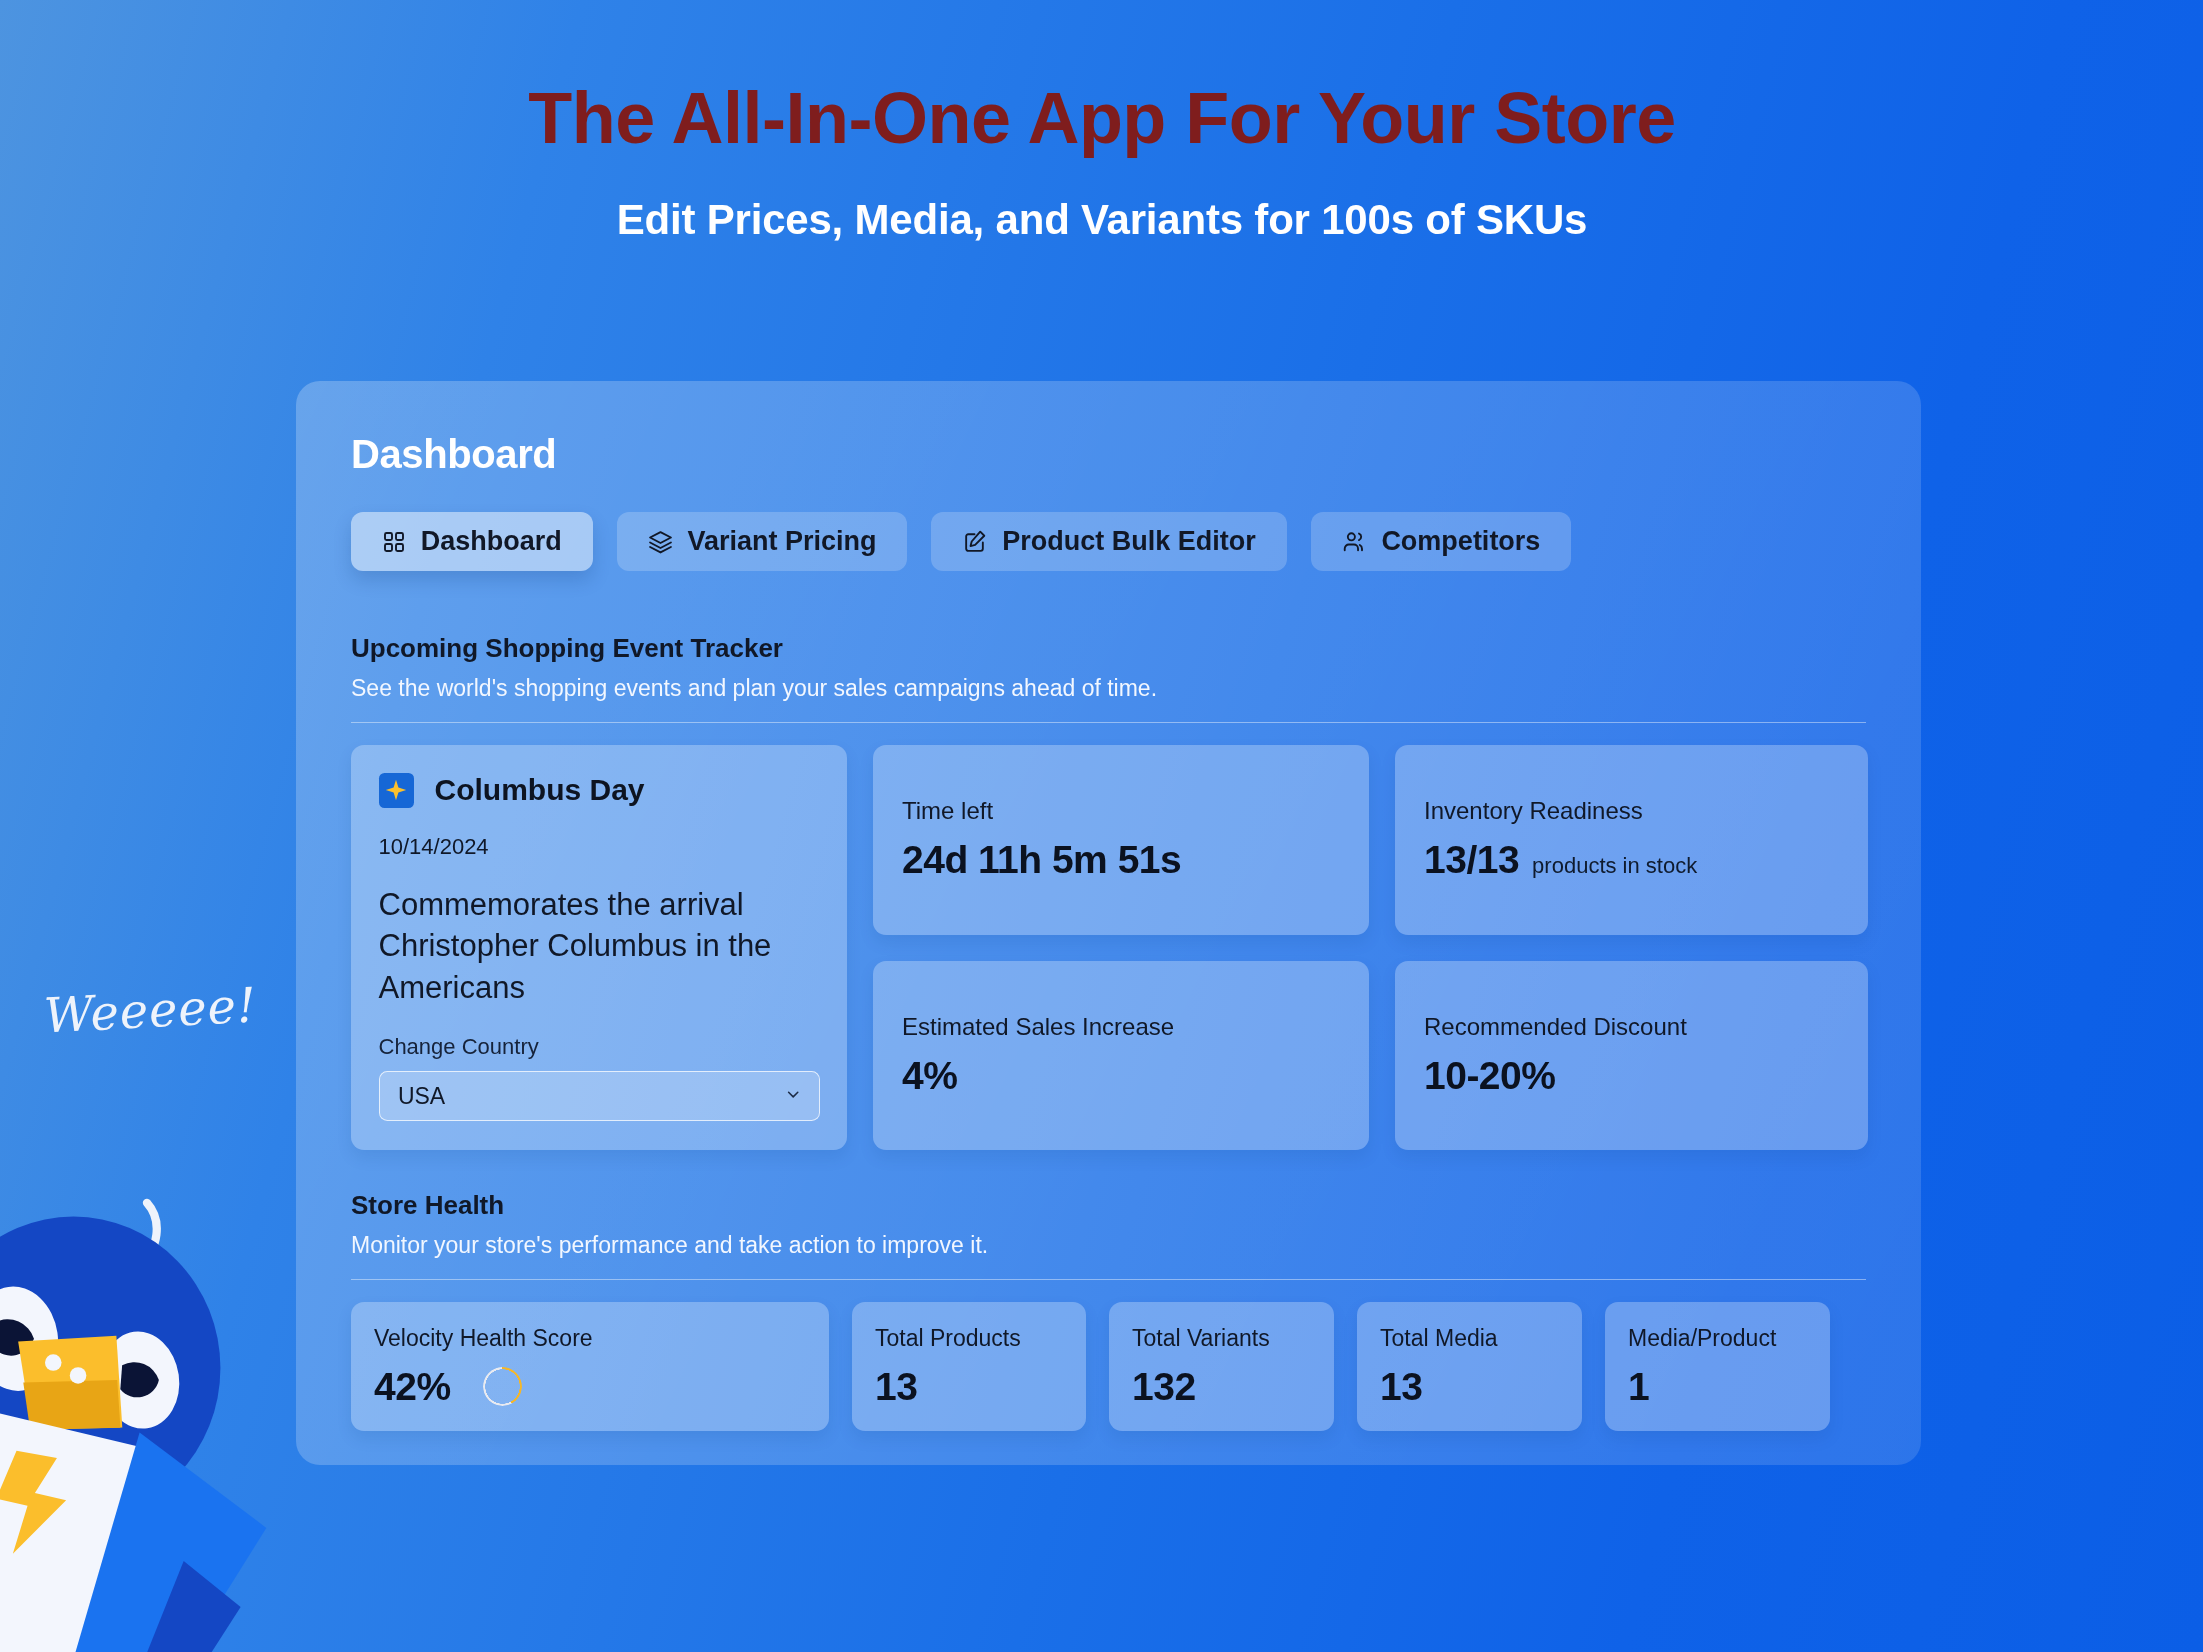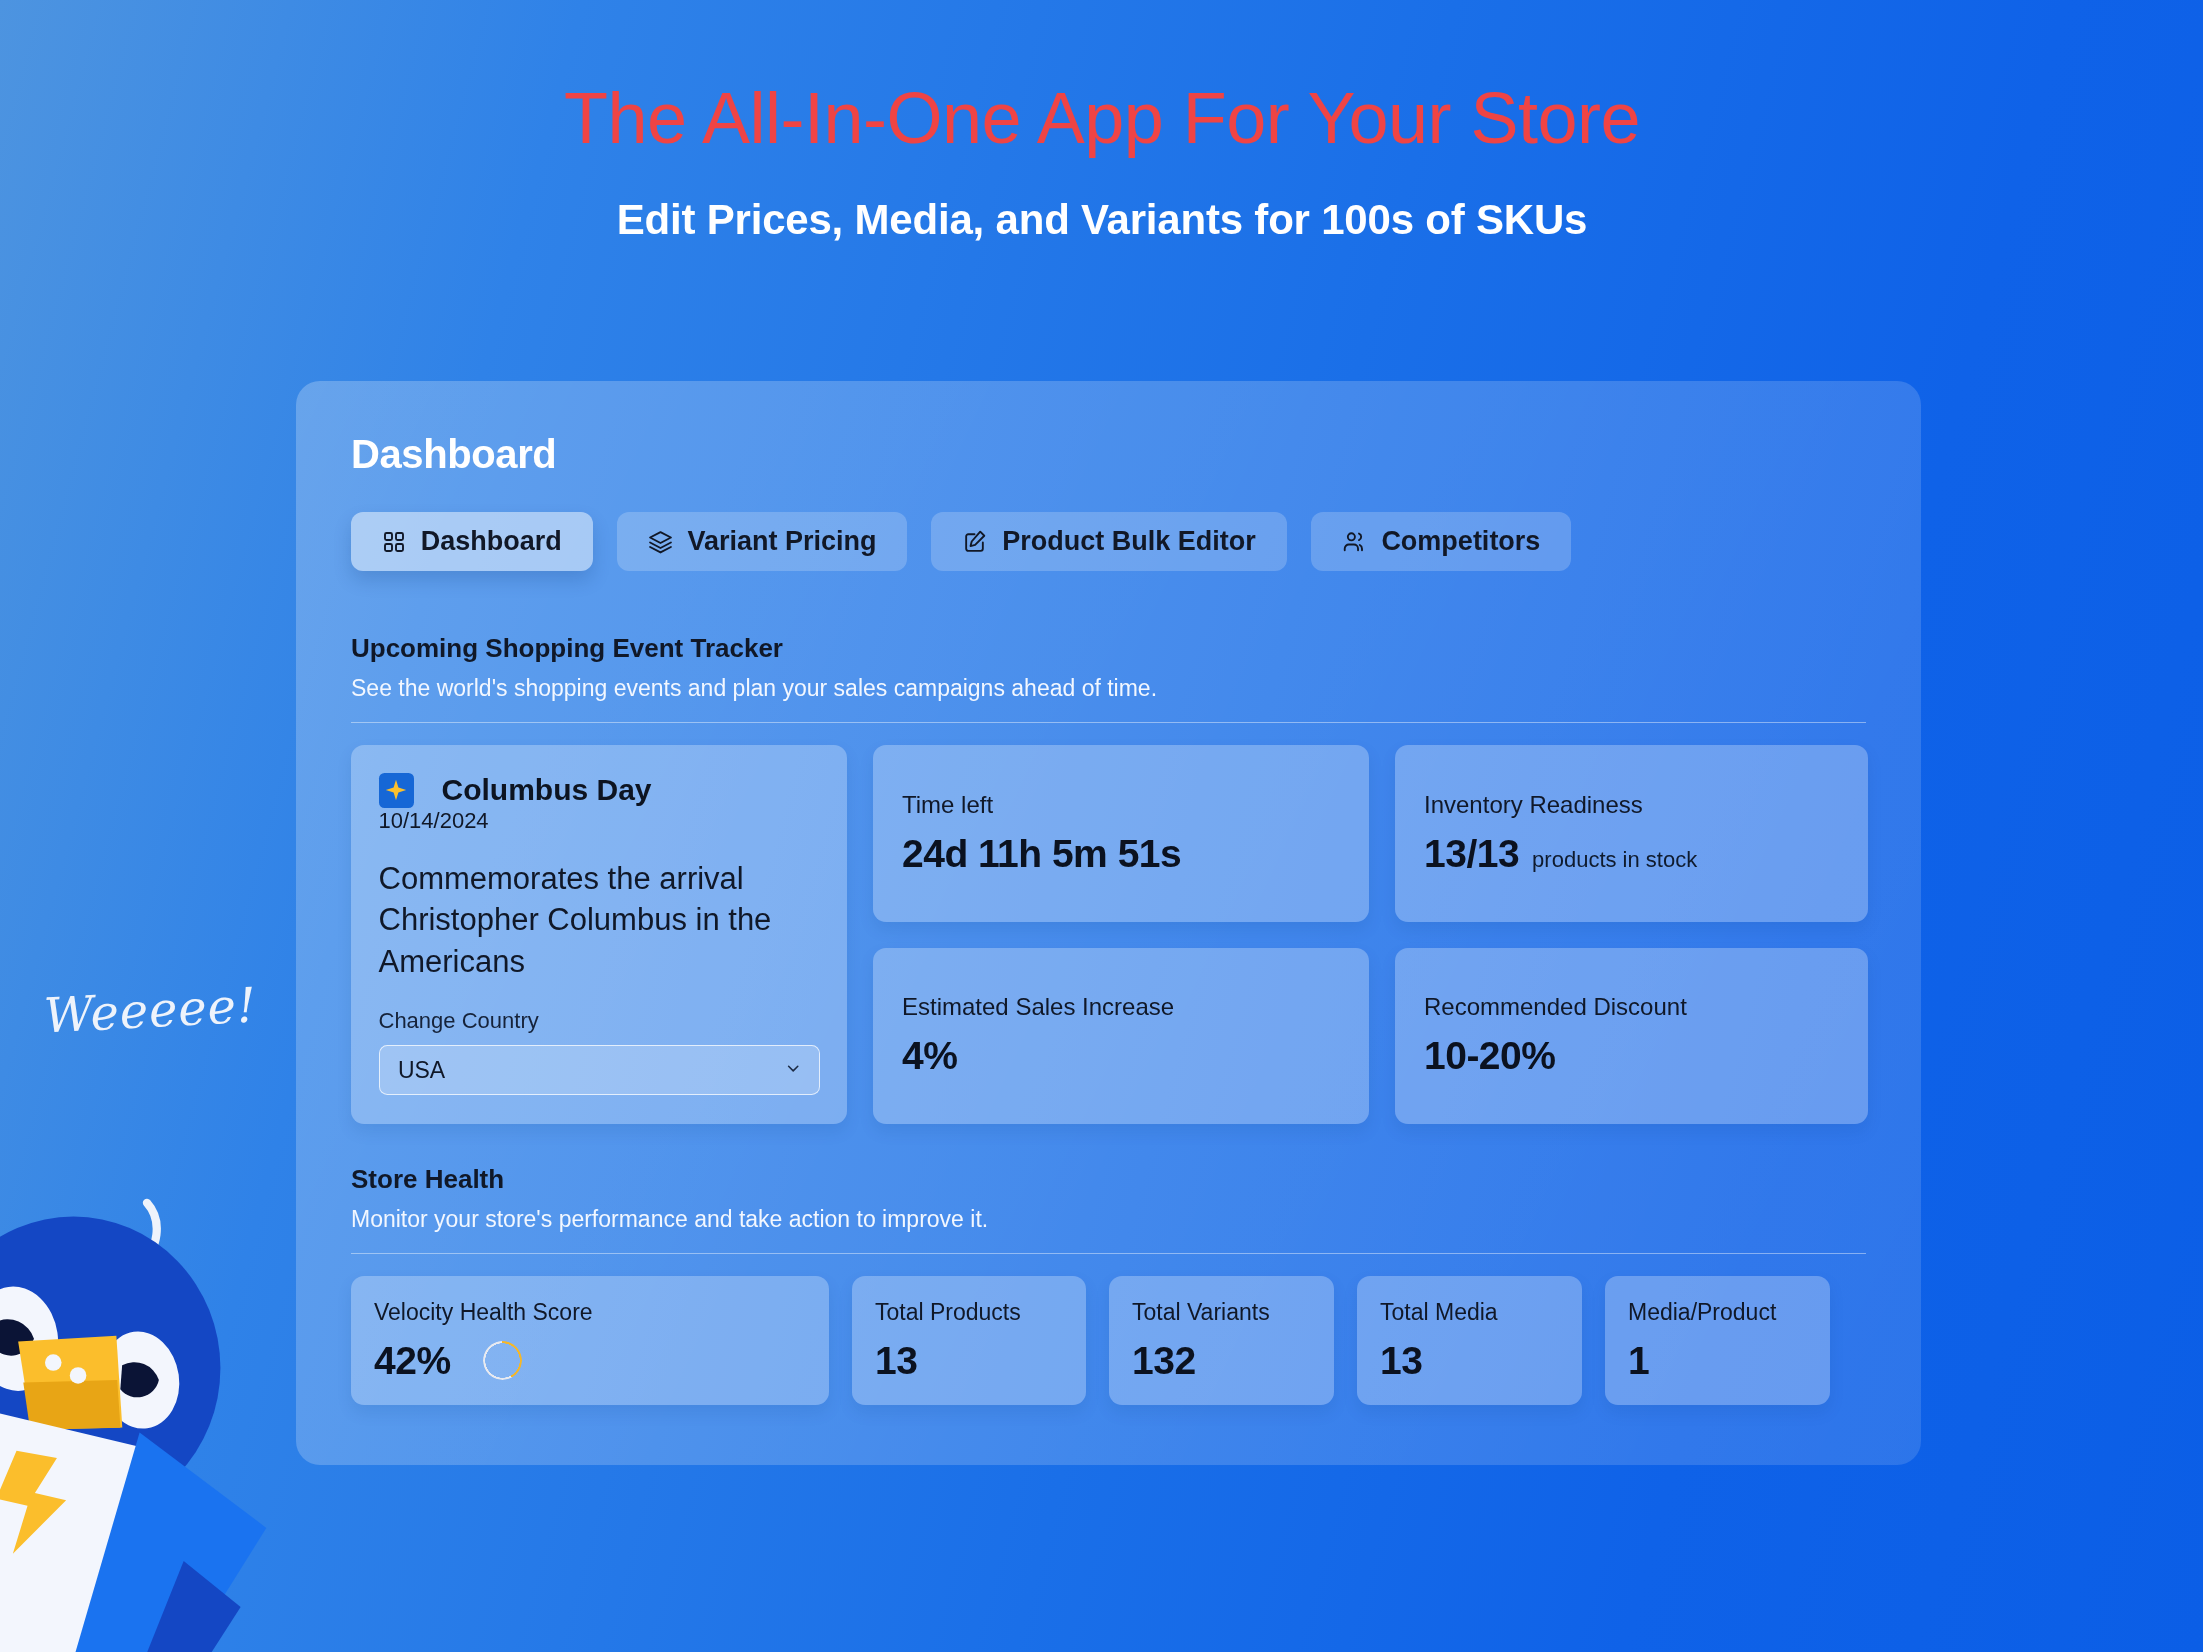--- a/index.html
+++ b/index.html
@@ -18,22 +18,22 @@
 
   
   .hero {
     padding-top: 81px;
     text-align: center;
     position: relative;
     z-index: 5;
   }
   .hero-title {
     font-size: 72px;
-    font-weight: 400;
-    color: #ef4444;
+    font-weight: 700;
+    color: #7f1d1d;
     letter-spacing: -0.5px;
     line-height: 1.05;
   }
   .hero-subtitle {
     margin-top: 39px;
     font-size: 42px;
     font-weight: 700;
     color: #ffffff;
     letter-spacing: -0.2px;
   }
@@ -119,21 +119,22 @@
     box-shadow: 0 7.3px 14.7px rgba(12,60,130,0.10);
   }
 
   .event-card {
     grid-row: 1 / span 2;
     padding: 27.5px 27.5px 29px 27.5px;
   }
   .event-card-head {
     display: flex;
     align-items: center;
-    gap: 28px;
+    gap: 21px;
+    margin-bottom: 26px;
   }
   .event-flag {
     width: 35px; height: 35px;
     border-radius: 5.5px;
     background: #1667d6;
     display: flex; align-items: center; justify-content: center;
     flex: none;
   }
   .event-name {
     font-size: 30px;

